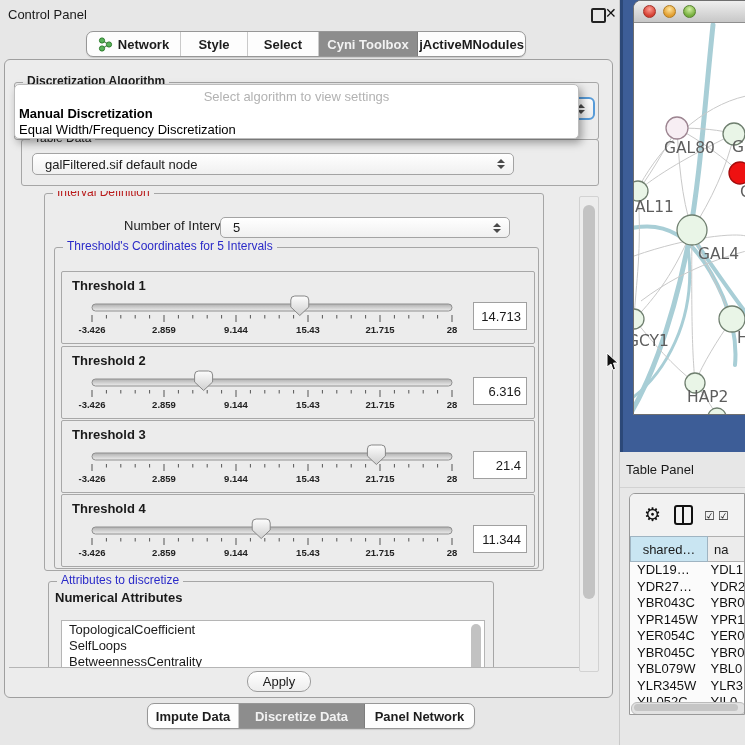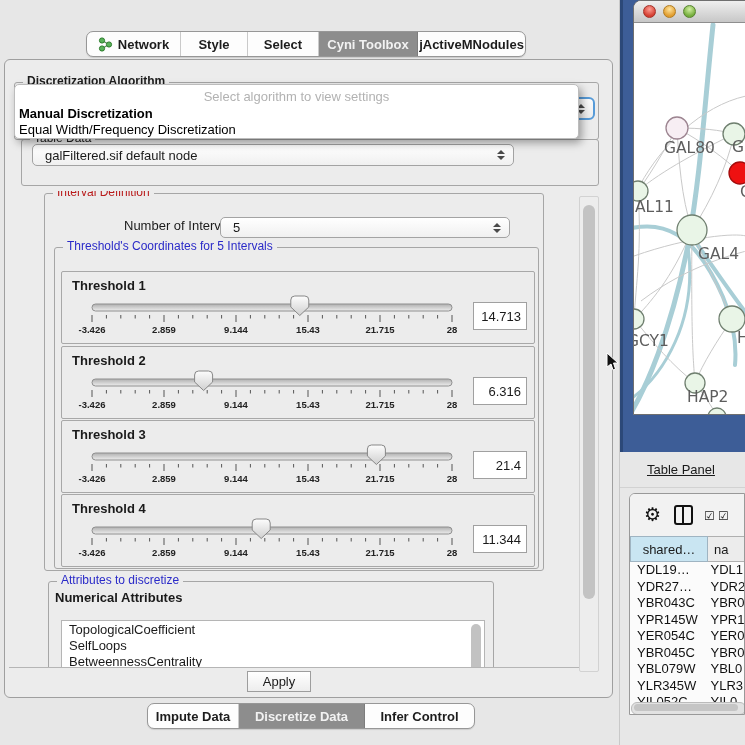--- a/index.html
+++ b/index.html
@@ -68,37 +68,37 @@
   #attr-group{left:39px;top:390px;width:446px;height:130px;}
   #attr-sub{position:absolute;left:6px;top:8px;font-weight:bold;}
   #attr-list{position:absolute;left:12px;top:38px;width:422px;height:200px;background:#fff;border:1px solid #b5b5b5;}
   #attr-list .li{padding:2px 0 1px 7px;height:13px;line-height:13px;}
   #attr-list .lsb{position:absolute;right:3px;top:3px;width:10px;height:110px;background:#c2c2c2;border-radius:5px;}
 
   #main-vsb{left:574px;top:136px;width:20px;height:476px;background:#ededed;border:1px solid #d2d2d2;border-radius:2px;}
   #main-vsb .thumb{position:absolute;left:3px;top:8px;width:12px;height:394px;background:#c3c3c3;border-radius:6px;}
 
   #apply-btn{left:242px;top:611px;width:64px;height:21px;background:linear-gradient(#ffffff,#ededed);
-             border:1px solid #9d9d9d;border-radius:0;display:flex;align-items:center;justify-content:center;}
+             border:1px solid #9d9d9d;border-radius:10px;display:flex;align-items:center;justify-content:center;}
 
   
   #right-panel{left:620px;top:0;width:125px;height:745px;background:#e7e7e7;}
   #blue-bg{left:0;top:0;width:125px;height:452px;background:#3d5d97;box-shadow:inset 3px 0 0 #2c4878;}
   #net-window{left:13px;top:0;width:126px;height:415px;background:#fff;border:1px solid #6f6f6f;
               border-radius:8px 0 0 0;overflow:hidden;}
   #net-titlebar{position:absolute;left:0;top:0;width:112px;height:21px;
                 background:linear-gradient(#efefef,#c7c7c7);border-bottom:1px solid #8e8e8e;}
   .light{position:absolute;top:4px;width:13px;height:13px;border-radius:50%;box-sizing:border-box;}
   #light-red{left:9px;background:radial-gradient(circle at 50% 30%,#ff9d93,#d33e31 70%);border:1px solid #a33128;}
   #light-yellow{left:29px;background:radial-gradient(circle at 50% 30%,#ffe49c,#e09c2e 70%);border:1px solid #b07c22;}
   #light-green{left:49px;background:radial-gradient(circle at 50% 30%,#d2f0a2,#74ad3c 70%);border:1px solid #578330;}
   #net-canvas{position:absolute;left:0;top:22px;width:112px;height:393px;overflow:hidden;}
 
   #tp-header{left:0;top:452px;width:125px;height:36px;border-bottom:1px solid #d2d2d2;}
-  #tp-header .t{position:absolute;left:27px;top:10px;text-decoration:underline;}
+  #tp-header .t{position:absolute;left:6px;top:10px;}
   #table-card{left:9px;top:493px;width:116px;height:222px;background:#fbfbfb;border:1px solid #999;
               border-radius:6px 0 0 0;overflow:hidden;}
   #tp-toolbar{position:absolute;left:0;top:0;width:116px;height:42px;background:#f2f2f2;}
   #gear-ic{position:absolute;left:14px;top:9px;font-size:19px;color:#111;}
   #cols-ic{position:absolute;left:44px;top:11px;width:15px;height:16px;border:2px solid #111;border-radius:3px;}
   #cols-ic::after{content:"";position:absolute;left:6px;top:0;width:2px;height:16px;background:#111;}
   .chk{position:absolute;top:15px;font-size:12px;color:#222;}
   #chk1{left:74px;} #chk2{left:88px;}
   #tp-thead{position:absolute;left:0;top:42px;width:200px;height:26px;display:flex;}
   #tp-thead .hc{box-sizing:border-box;border:1px solid #9fb4c2;display:flex;align-items:center;font-size:13px;}
@@ -112,20 +112,25 @@
           border:1px solid #bbb;border-radius:6px;}
   #tp-hsb .thumb{position:absolute;left:2px;top:1px;width:104px;height:7px;background:#c5c5c5;border-radius:4px;}
 
   #cursor{left:606px;top:352px;z-index:40;}
 </style>
 </head>
 <body>
 
 <div class="abs" id="left-panel">
 
+  <div class="abs" id="titlebar">
+    <span class="title">Control Panel</span>
+    <span id="float-icon"></span>
+    <span id="close-icon">✕</span>
+  </div>
 
   <div class="pill" id="top-tabbar">
     <div class="seg" style="width:94px">
       <svg width="15" height="15" style="margin-right:5px">
         <line x1="4" y1="3.5" x2="11" y2="7.5" stroke="#5c8a5c" stroke-width="1.2"></line>
         <line x1="4" y1="11.5" x2="11" y2="7.5" stroke="#5c8a5c" stroke-width="1.2"></line>
         <circle cx="4" cy="3.5" r="2.6" fill="#59b259" stroke="#2e7d2e"></circle>
         <circle cx="4" cy="11.5" r="2.6" fill="#59b259" stroke="#2e7d2e"></circle>
         <circle cx="11" cy="7.5" r="2.6" fill="#59b259" stroke="#2e7d2e"></circle>
       </svg>
@@ -158,21 +163,21 @@
     </div>
 
     <div class="abs" id="algo-popup">
       <div class="hint">Select algorithm to view settings</div>
       <div class="item b">Manual Discretization</div>
       <div class="item r">Equal Width/Frequency Discretization</div>
     </div>
 
     <div class="group" id="table-data-group">
       <span class="legend" style="color:#222">Table Data</span>
-      <div class="combo" style="left:10px;top:4px;width:482px;height:22px">
+      <div class="combo" style="left:10px;top:13px;width:482px;height:22px">
         <span class="ctext">galFiltered.sif default node</span>
         <span class="spin">
             <i class="up"></i>
             <i class="dn"></i>
           </span>
       </div>
     </div>
 
     <div class="abs" id="viewport">
 
@@ -416,21 +421,21 @@
   </div>
 
   <div class="pill" id="bottom-tabbar">
     <div class="seg" style="width:91px">
       <span>Impute Data</span>
     </div>
     <div class="seg sel" style="width:126px">
       <span>Discretize Data</span>
     </div>
     <div class="seg" style="width:109px">
-      <span>Infer Control</span>
+      <span>Panel Network</span>
     </div>
   </div>
 </div>
 
 <div class="abs" id="right-panel">
   <div class="abs" id="blue-bg"></div>
 
   <div class="abs" id="net-window">
     <div id="net-titlebar">
       <span class="light" id="light-red"></span>

